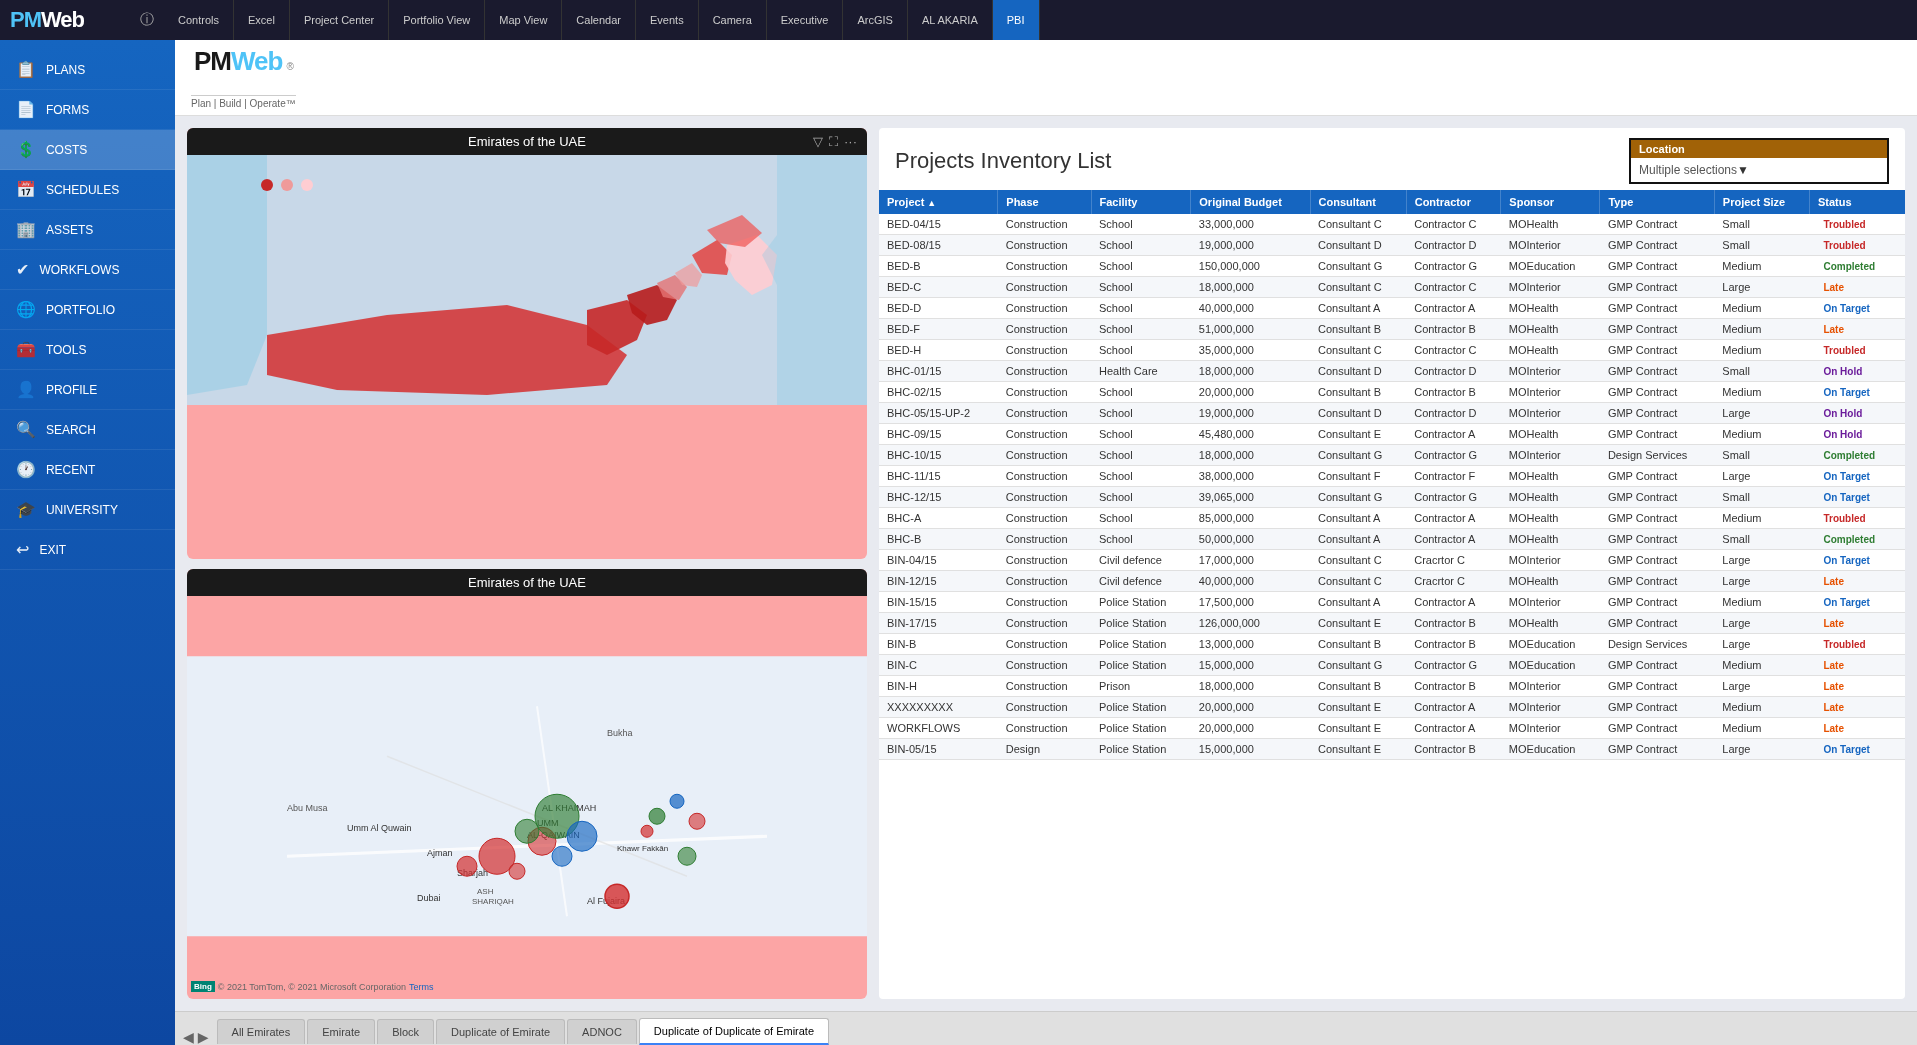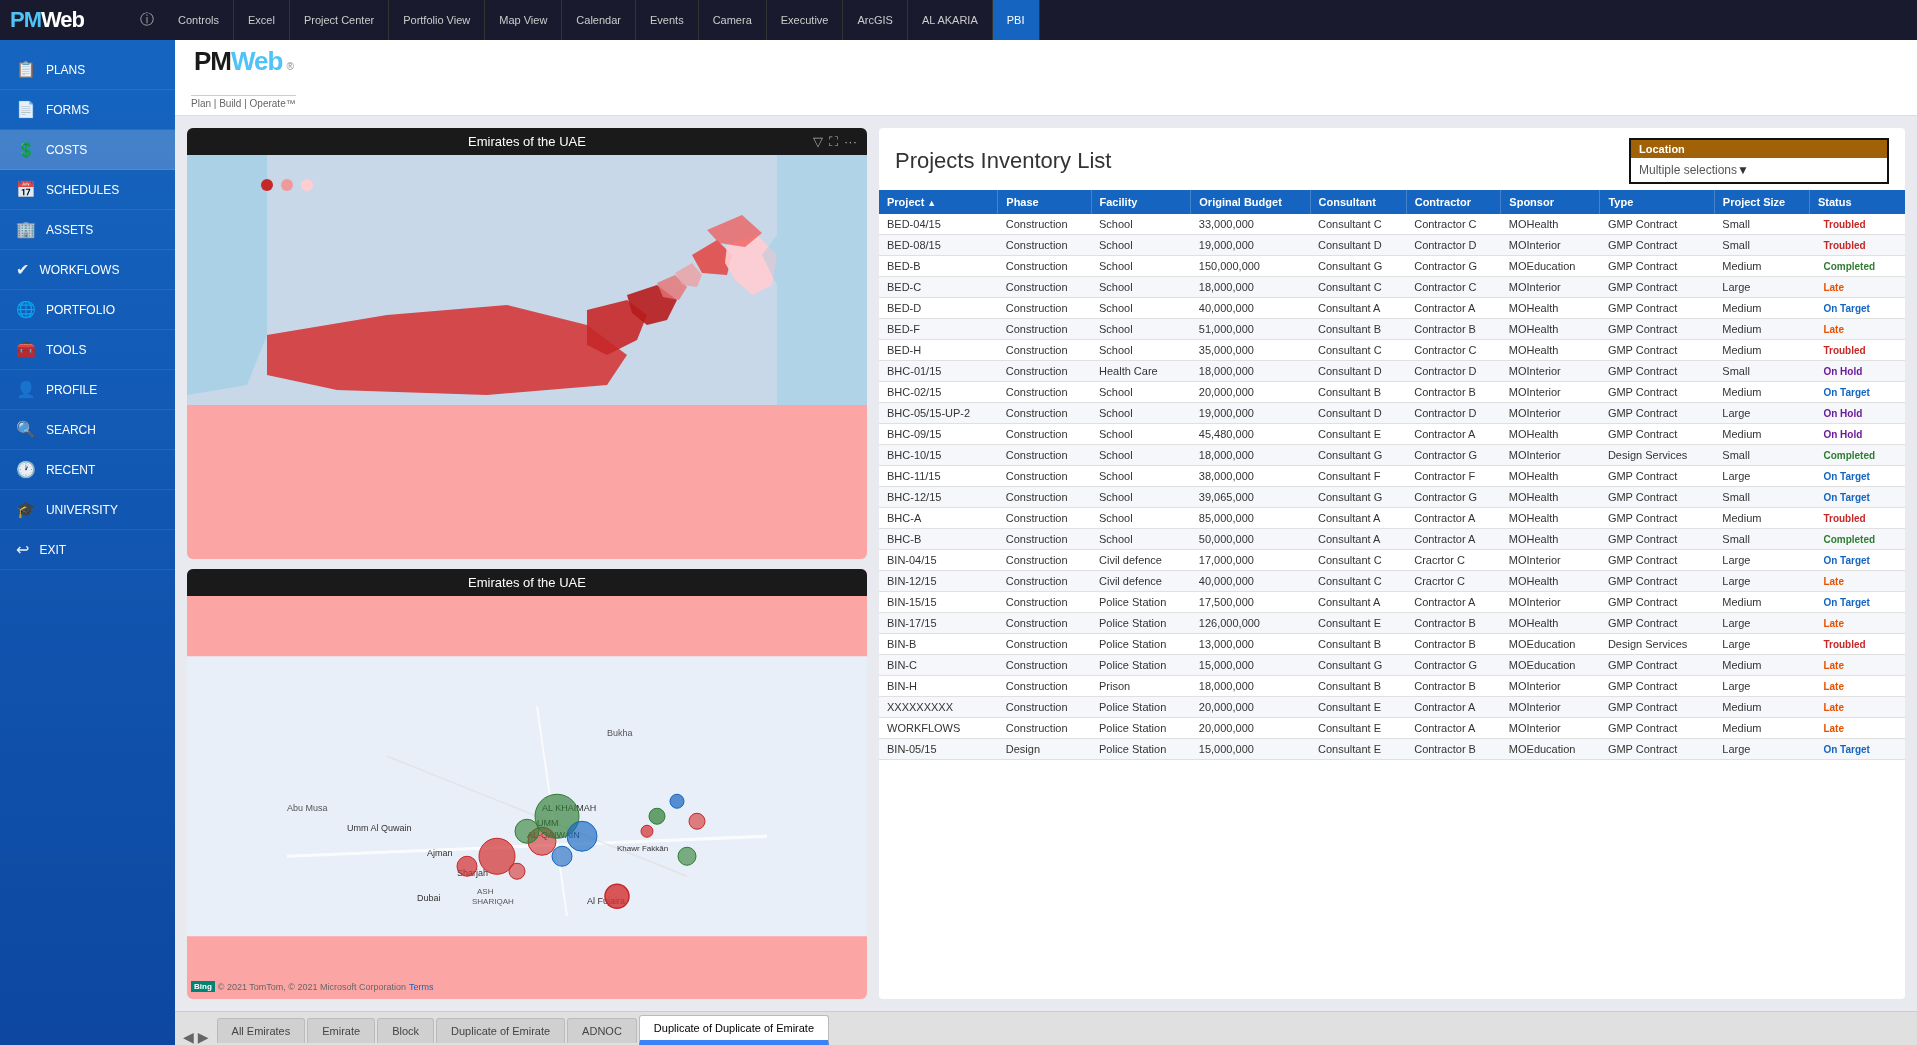--- a/index.html
+++ b/index.html
@@ -171,21 +171,21 @@
     .bottom-tab {
       padding: 6px 14px;
       font-size: 11px;
       background: #d0d0d0;
       border: 1px solid #bbb;
       border-bottom: none;
       cursor: pointer;
       border-radius: 3px 3px 0 0;
       color: #444;
     }
-    .bottom-tab.active { background: #fff; border-bottom: 5px solid #3b82f6; color: #000; font-weight: 500; }
+    .bottom-tab.active { background: #fff; border-bottom: 2px solid #3b82f6; color: #000; font-weight: 500; }
     .tab-nav-arrows {
       display: flex;
       align-items: center;
       gap: 4px;
       margin-right: 6px;
       color: #666;
       font-size: 14px;
     }
 
     

